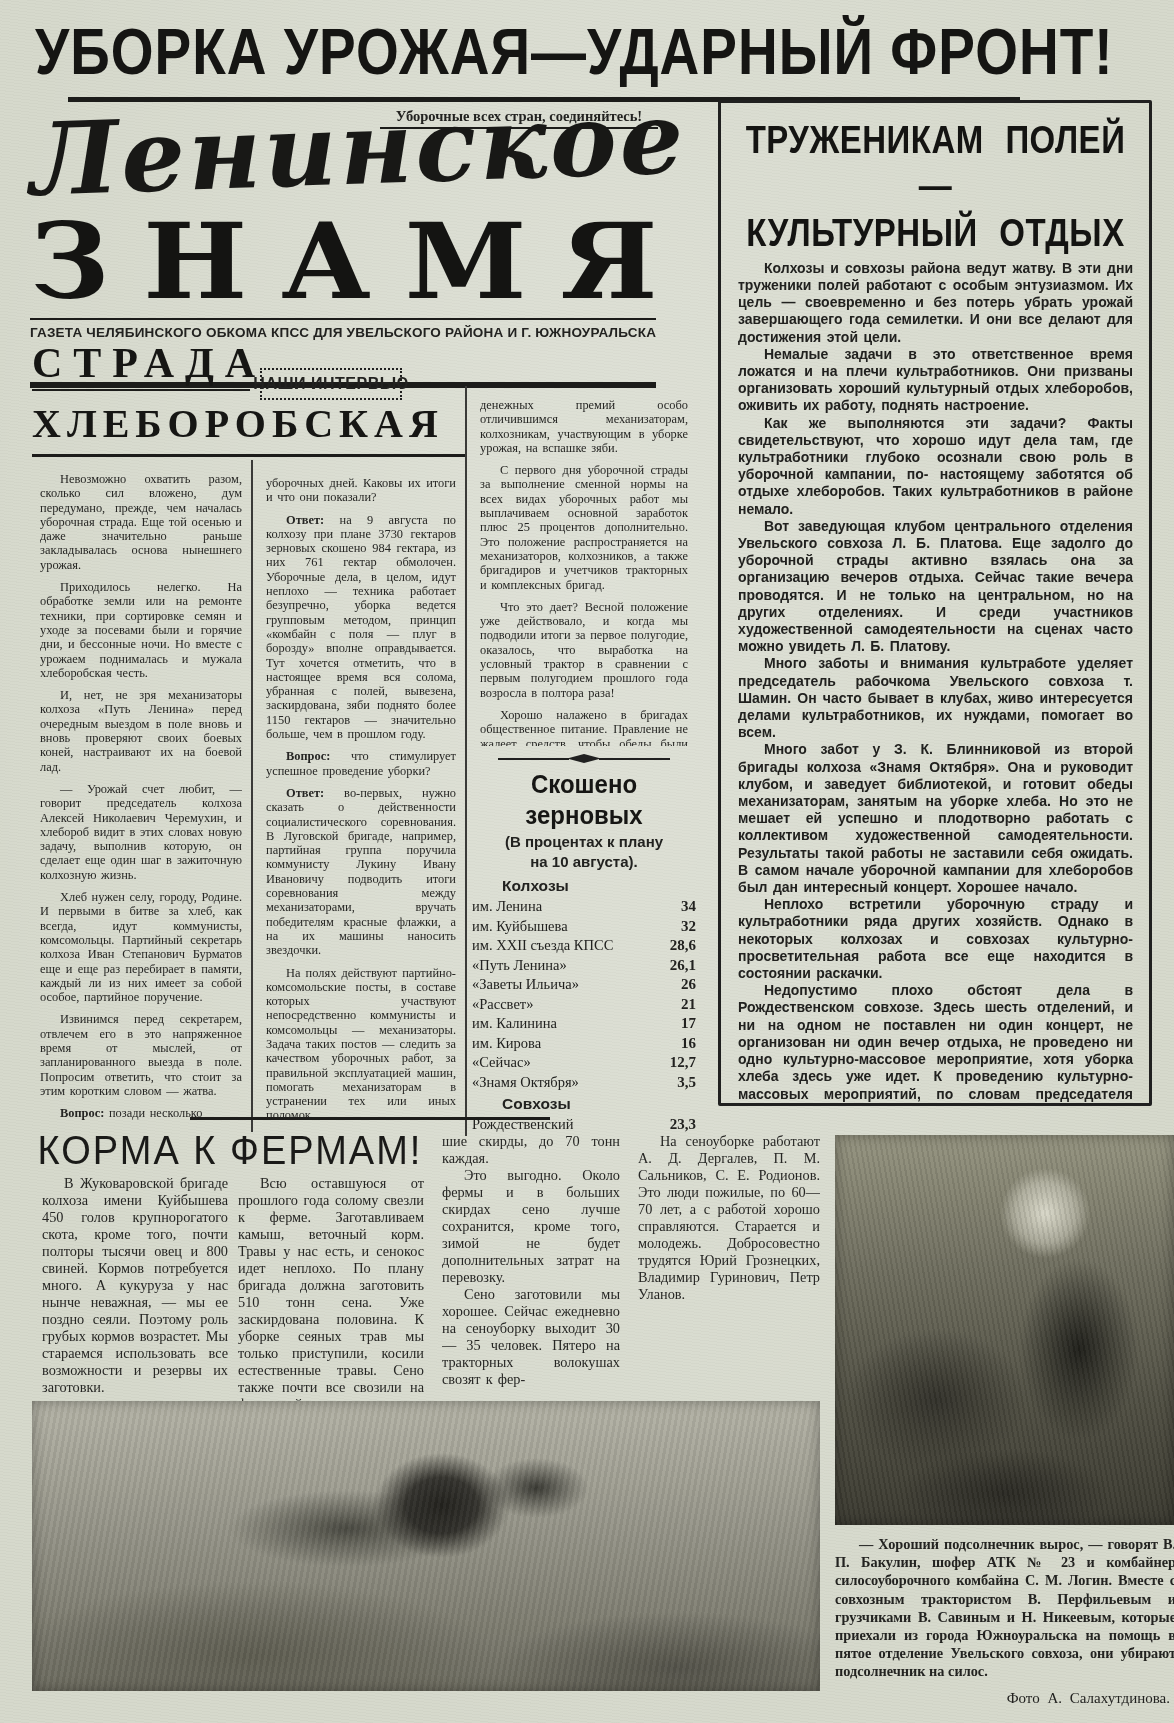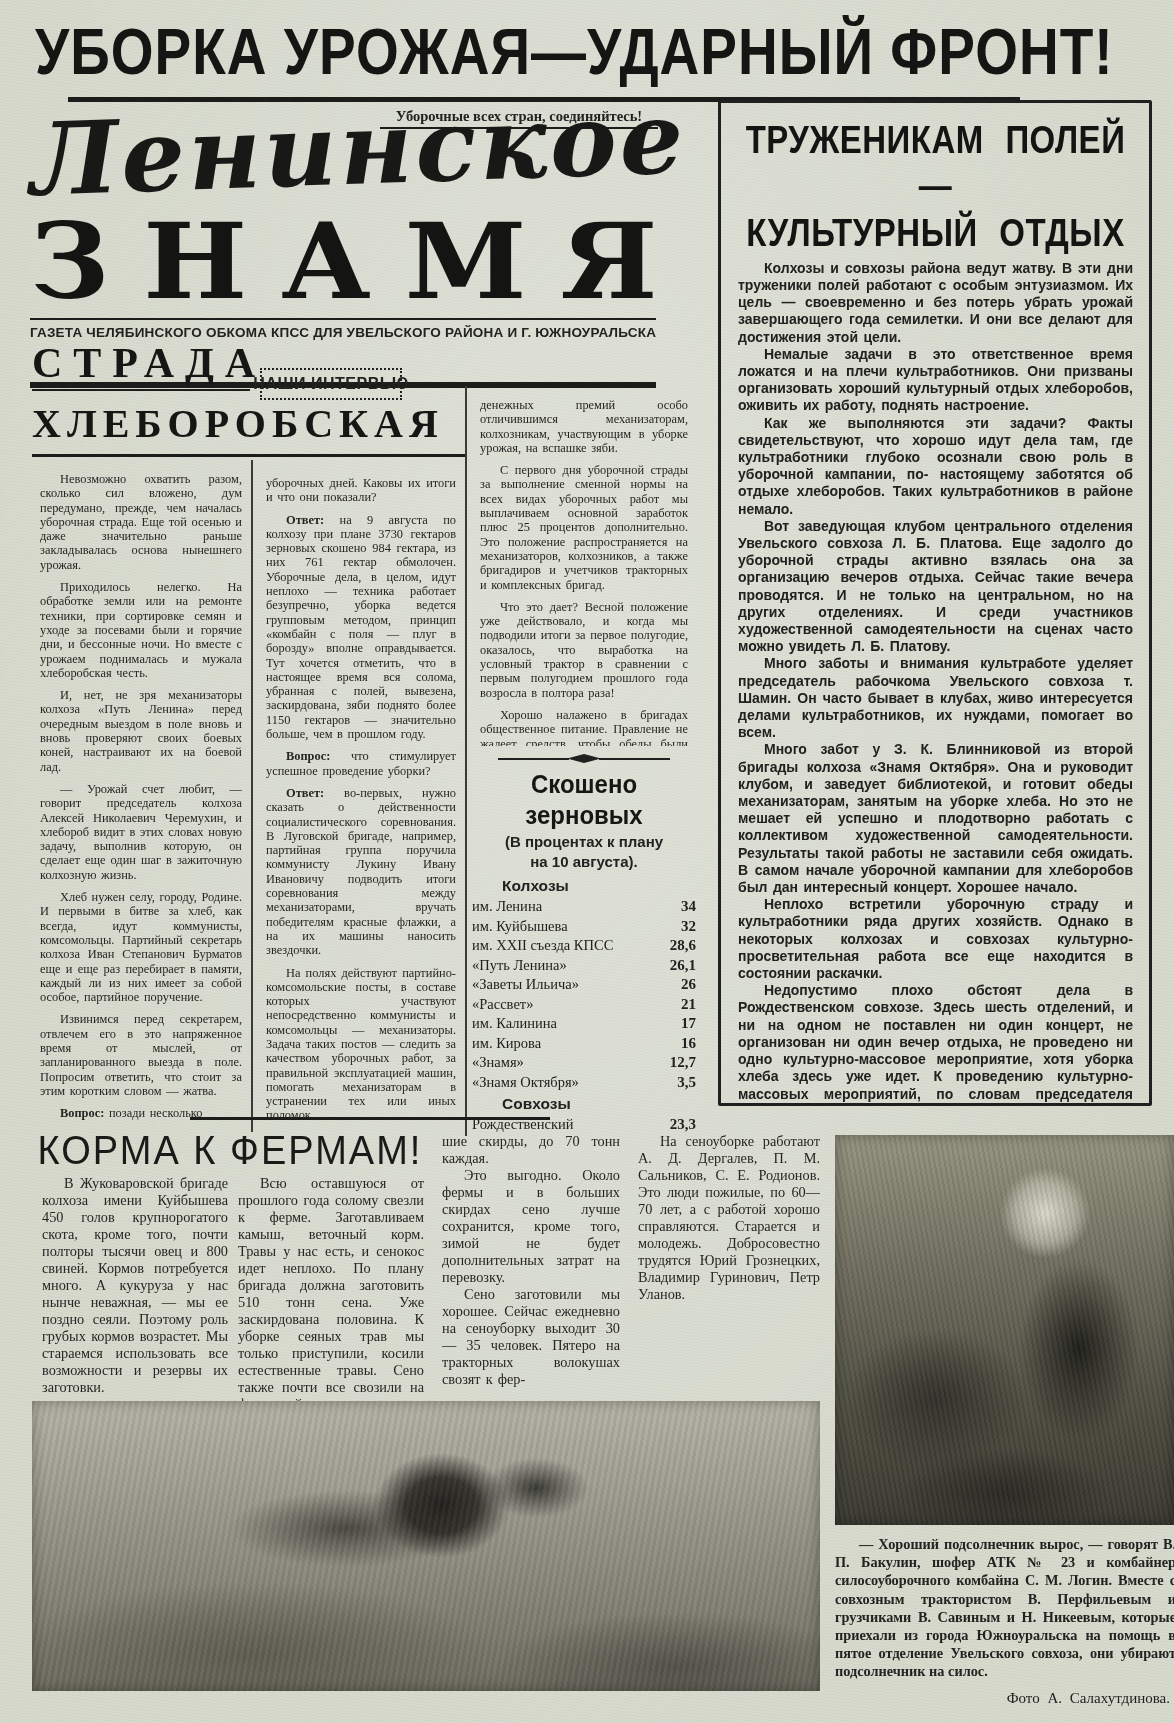--- a/index.html
+++ b/index.html
@@ -273,21 +273,21 @@
           </div>
         <div class="t-row">
             <span class="t-name">им. Калинина</span>
             <span class="t-val">17</span>
           </div>
         <div class="t-row">
             <span class="t-name">им. Кирова</span>
             <span class="t-val">16</span>
           </div>
         <div class="t-row">
-            <span class="t-name">«Знамя»</span>
+            <span class="t-name">«Сейчас»</span>
             <span class="t-val">12,7</span>
           </div>
         <div class="t-row">
             <span class="t-name">«Знамя Октября»</span>
             <span class="t-val">3,5</span>
           </div>
         <div class="t-group">Совхозы</div>
         <div class="t-row">
             <span class="t-name">Рождественский</span>
             <span class="t-val">23,3</span>

